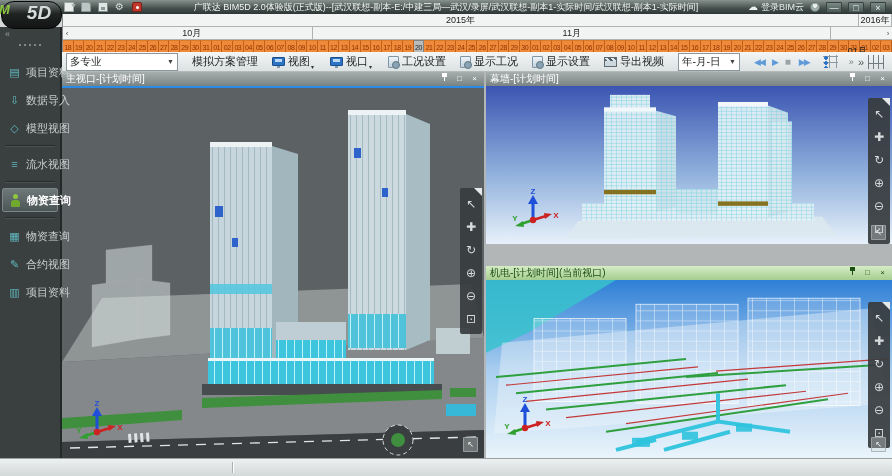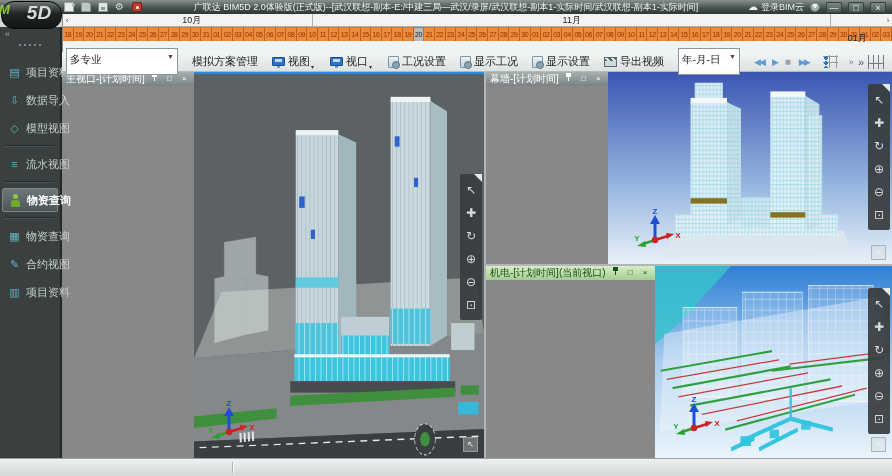--- a/index.html
+++ b/index.html
@@ -44,21 +44,21 @@
   .tl-month{display:flex;align-items:center;justify-content:center;border-right:1px solid #aeb2b2;flex:1 1 0;min-width:0;white-space:nowrap}
   .tl-scroll{width:8px;display:flex;align-items:center;justify-content:center;font-size:8px;color:#555;flex:0 0 auto}
   .tl-days{height:14px;display:flex;background:#b85c12}
   .day-cell{flex:1 1 0;min-width:0;background:#ef8a3b;border-right:1px solid #c06018;border-top:1px solid #d8problem;border-top:1px solid #d87a2c;box-sizing:border-box;
     color:#8f3500;font-size:7px;display:flex;align-items:center;justify-content:center;letter-spacing:-0.5px;overflow:hidden}
   .day-cell.selected{background:#b9babа;background:#b9baba;border-color:#7f8282;color:#222}
   
   .toolbar{position:absolute;left:62px;top:52px;right:0;height:20px;
     background:linear-gradient(#f4f6f6,#dce1e1);border-bottom:1px solid #b4b9b9;box-sizing:border-box;
     display:flex;align-items:center;font-size:11px;color:#1d1f1f;padding:0 4px;gap:2px;z-index:5}
-  .combo{height:27px;background:#fff;border:1px solid #8a979c;display:flex;font-size:10.5px;
+  .combo{height:18px;background:#fff;border:1px solid #8a979c;display:flex;align-items:center;font-size:10.5px;
     padding:4px 3px;justify-content:space-between;box-sizing:border-box}
   .combo .caret{font-size:7px;color:#444;margin-left:4px}
   .combo.specialty{width:112px;margin-right:6px}
   .combo.datefmt{width:62px;margin:0 6px}
   .tbtn{display:flex;align-items:center;gap:3px;padding:0 6px;height:18px;border-radius:2px;white-space:nowrap}
   .monitor{width:13px;height:9px;background:#2e74c4;border:1px solid #1d4e8c;border-radius:1px;box-sizing:border-box;position:relative}
   .monitor::before{content:"";position:absolute;left:2px;top:1px;right:2px;bottom:3px;background:#bcd8f2}
   .monitor::after{content:"";position:absolute;left:4px;bottom:-3px;right:4px;height:2px;background:#7f98ac}
   .scrollic{width:11px;height:12px;background:linear-gradient(#eef4f8,#c2d2de);border:1px solid #7d96a6;box-sizing:border-box;border-radius:1px 1px 3px 1px;position:relative}
   .scrollic::after{content:"";position:absolute;right:-2px;bottom:-2px;width:6px;height:6px;border-radius:50%;background:#8aa2b2;border:1px solid #5f7886}
@@ -95,23 +95,23 @@
   .side-item.active{background:linear-gradient(#6e7878,#4d5656);border:1px solid #7c8888;box-sizing:border-box;
     color:#fff;font-weight:bold}
   .side-sep{height:0;border-top:1px solid #262c2c;border-bottom:1px solid #4b5454;margin:3px 5px}
   .sic{width:13px;height:13px;flex:0 0 13px;display:flex;align-items:center;justify-content:center;
     font-size:11px;line-height:13px;color:#5fb6bc}
   .sic-person{position:relative;color:transparent}
   .sic-person::before{content:"";position:absolute;left:4px;top:0;width:5px;height:5px;border-radius:50%;background:#8dc63f}
   .sic-person::after{content:"";position:absolute;left:2px;top:6px;width:9px;height:7px;border-radius:3px 3px 1px 1px;background:#6faa2e}
   
   .viewports{position:absolute;left:62px;top:72px;right:0;bottom:18px;background:#b2b6b6;z-index:3}
-  .vp{position:absolute;display:flex;flex-direction:row;background:#888}
+  .vp{position:absolute;display:flex;flex-direction:column;background:#888}
   .vp-main{left:0;top:0;width:422px;bottom:0}
-  .vp-curtain{left:424px;top:0;right:0;height:192px}
+  .vp-curtain{left:424px;top:0;right:0;height:172px}
   .vp-mep{left:424px;top:194px;right:0;bottom:0}
   .vp-header{height:14px;flex:0 0 14px;display:flex;align-items:center;gap:4px;padding:0 4px;
     background:linear-gradient(#a6aeae,#7a8383);color:#fff;font-size:10px}
   .vp-mep .vp-header{background:linear-gradient(#d5edc6,#a6cd90);color:#1c4d10}
   .vh-title{flex:1;white-space:nowrap;overflow:hidden}
   .vh-btn{width:11px;text-align:center;font-size:8px;line-height:12px;color:inherit}
   .pin-icon{display:inline-block;width:7px;height:10px;position:relative}
   .pin-icon::before{content:"";position:absolute;left:1px;top:1px;width:5px;height:4px;background:currentColor}
   .pin-icon::after{content:"";position:absolute;left:3px;top:5px;width:1px;height:4px;background:currentColor}
   .vp-content{flex:1;position:relative;overflow:hidden;background:#5c6163}
@@ -164,20 +164,26 @@
       <span>登录BIM云</span>
     </span>
     <span class="avatar"></span>
     <span class="winbtn">—</span>
     <span class="winbtn">□</span>
     <span class="winbtn">×</span>
   </div>
 </div>
 
 <div class="timeline">
+  <div class="tl-years">
+
+      <div class="tl-year" style="flex-grow: 75;">2015年</div>
+
+      <div class="tl-year" style="flex-grow: 3;">2016年</div>
+    </div>
   <div class="tl-months">
     <div class="tl-scroll">‹</div>
     <div style="display:flex;flex:1 1 0;min-width:0">
 
         <div class="tl-month" style="flex-grow: 14;">10月</div>
 
         <div class="tl-month" style="flex-grow: 30;">11月</div>
 
 
         <div class="tl-month" style="flex-grow: 3; margin-top: 24px;">01月</div>

